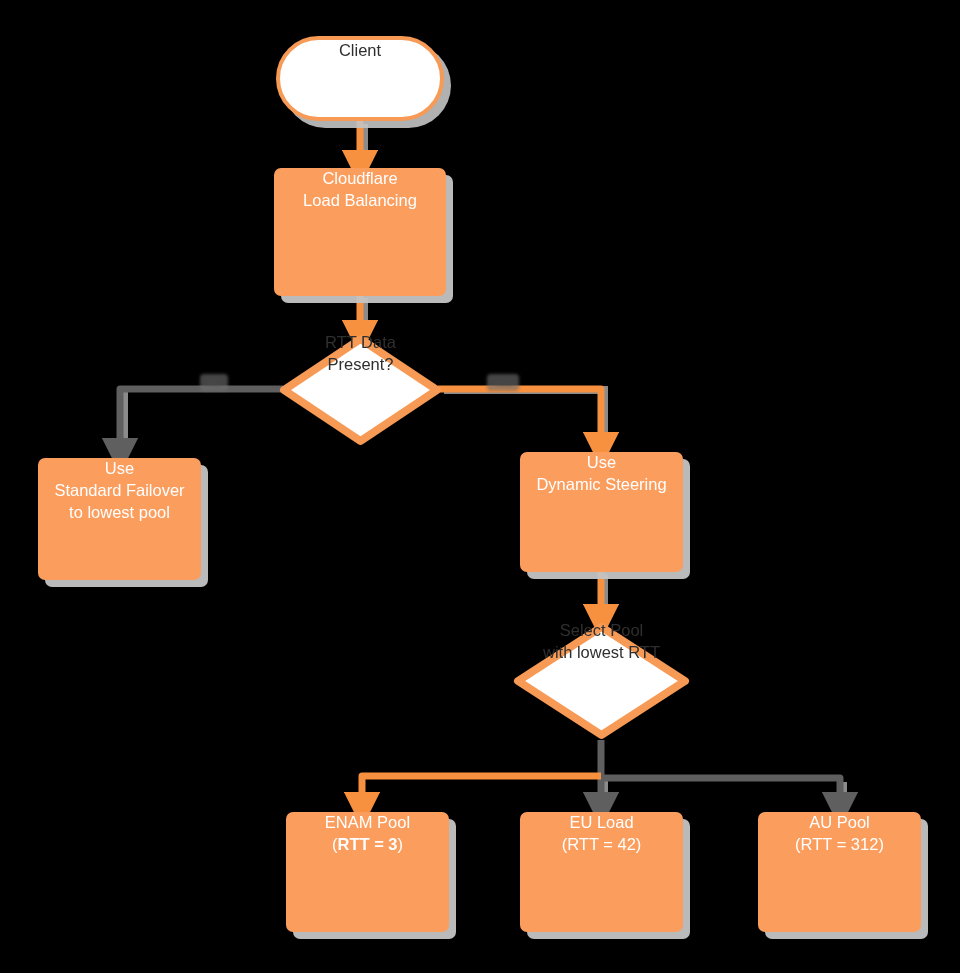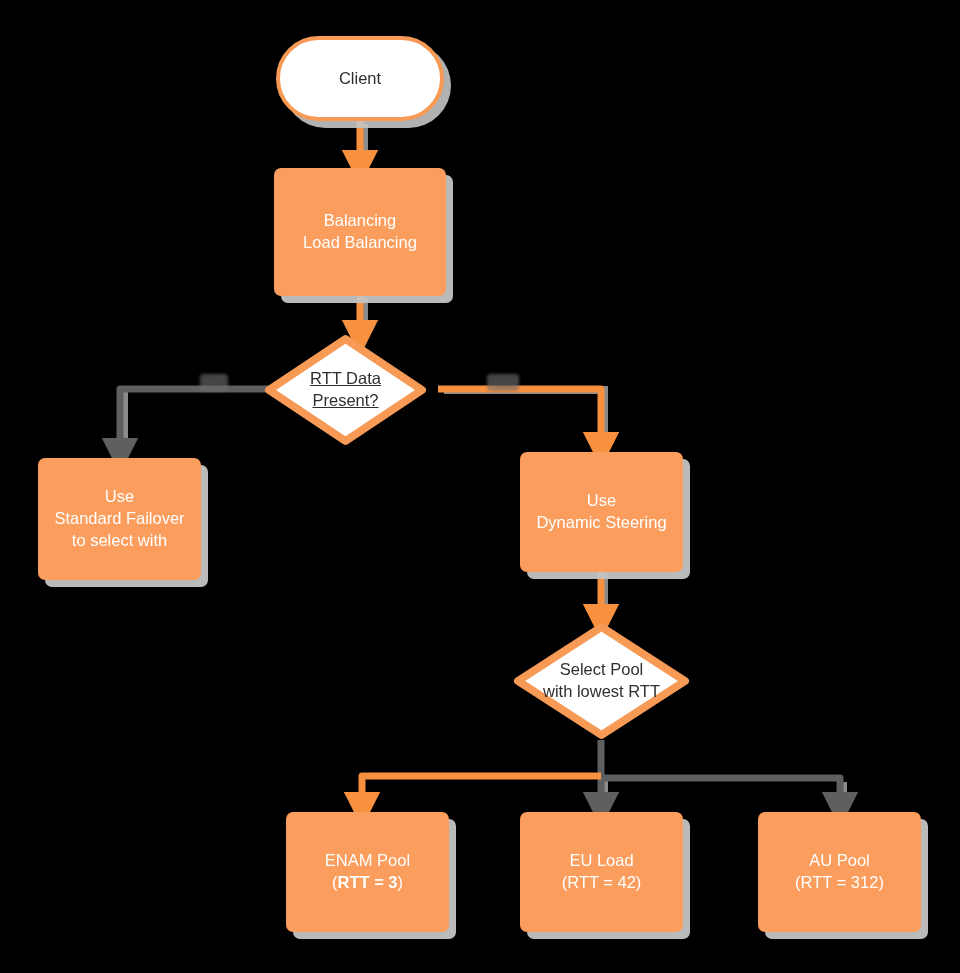--- a/index.html
+++ b/index.html
@@ -22,21 +22,20 @@
     position: absolute;
     left: 0;
     top: 0;
     width: 960px;
     height: 973px;
   }
   .node {
     position: absolute;
     box-sizing: border-box;
     display: flex;
-    align-items: center;
     justify-content: center;
     text-align: center;
     line-height: 1.32;
     font-size: 16.5px;
     z-index: 5;
   }
   .node-label {
     position: relative;
     z-index: 2;
     padding: 0 6px;
@@ -134,40 +133,40 @@
 
   <div class="edge-label" style="left:200px; top:374px;">No</div>
   <div class="edge-label" style="left:487px; top:374px;">Yes</div>
 
   <div class="node node-terminal" style="left:276px; top:36px; width:168px; height:85px;">
     <div class="node-label">Client</div>
   </div>
 
   <div class="node node-process" style="left:274px; top:168px; width:172px; height:128px;">
     <div class="node-label">
-      <div>Balancing</div>
+      <div>Cloudflare</div>
       <div>Load Balancing</div>
     </div>
   </div>
 
-  <div class="node node-decision" style="left:262px; top:332px; width:167px; height:116px;text-decoration:underline;">
+  <div class="node node-decision" style="left:277px; top:332px; width:167px; height:116px;">
     <svg class="diamond-shape" viewBox="0 0 167 116" preserveAspectRatio="none">
       <polygon points="83.5,7 160,58 83.5,109 7,58" fill="#FFFFFF" stroke="#F79A55" stroke-width="8" stroke-linejoin="round"></polygon>
     </svg>
     <div class="node-label">
       <div>RTT Data</div>
       <div>Present?</div>
     </div>
   </div>
 
   <div class="node node-process" style="left:38px; top:458px; width:163px; height:122px;">
     <div class="node-label">
       <div>Use</div>
       <div>Standard Failover</div>
-      <div>to select with</div>
+      <div>to lowest pool</div>
     </div>
   </div>
 
   <div class="node node-process" style="left:520px; top:452px; width:163px; height:120px;">
     <div class="node-label">
       <div>Use</div>
       <div>Dynamic Steering</div>
     </div>
   </div>
 

